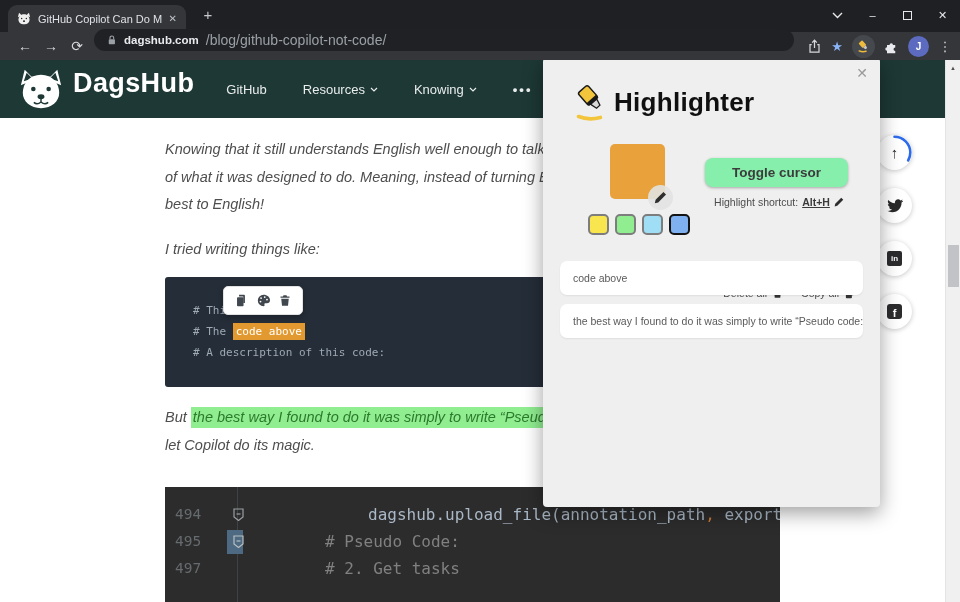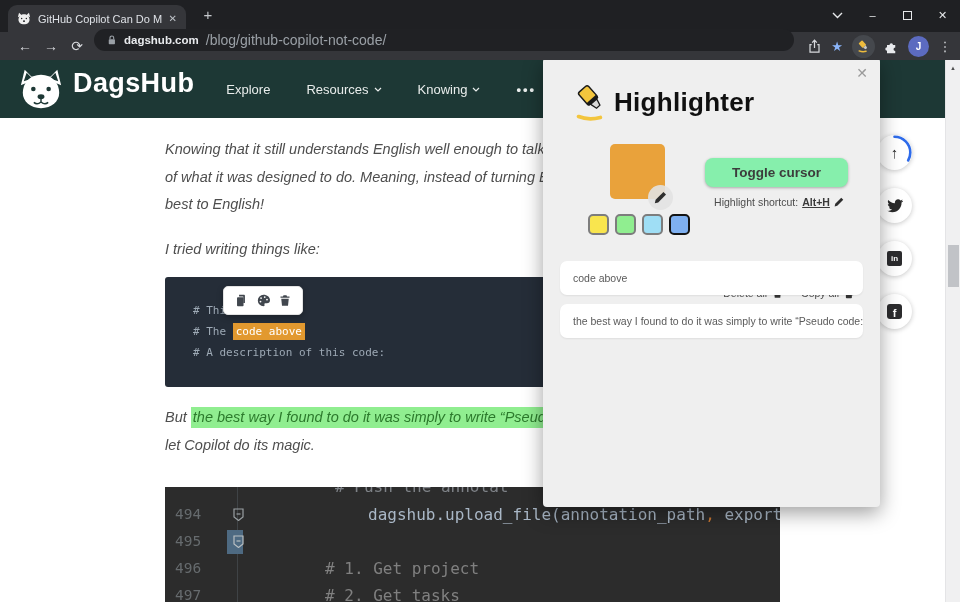--- a/index.html
+++ b/index.html
@@ -197,21 +197,21 @@
           <path d="M24 6 C12 6 5 15 5 25 C5 34 13 41 24 41 C35 41 43 34 43 25 C43 15 36 6 24 6 Z" fill="#fff"></path>
           <circle cx="16" cy="21" r="2.4" fill="#1d3835"></circle>
             <circle cx="32" cy="21" r="2.4" fill="#1d3835"></circle>
           <ellipse cx="24" cy="29" rx="3.6" ry="2.6" fill="#1d3835"></ellipse>
           <path d="M24 31 v3.5 M24 34.5 q-4 3.5 -7.5 .5 M24 34.5 q4 3.5 7.5 .5" stroke="#1d3835" stroke-width="1.5" fill="none"></path>
         </svg>
         <span class="brand-name">DagsHub</span>
       </div>
       <div class="nav-links">
         <span class="nav-item">
-            <span>Explore</span>
+            <span>GitHub</span>
           </span>
         <span class="nav-item">
             <span>Resources</span>
           <svg width="8" height="5" viewBox="0 0 8 5">
               <polyline points="1,1 4,4 7,1" fill="none" stroke="#e9edec" stroke-width="1.2"></polyline>
             </svg>
         </span>
         <span class="nav-item">
             <span>Knowing</span>
           <svg width="8" height="5" viewBox="0 0 8 5">
@@ -253,44 +253,40 @@
       </div>
     </div>
 
     <div class="para p3">
       <div><span class="plain">But </span><span class="hl-green">the best way I found to do it was simply to write “Pseudo</span></div>
       <div>let Copilot do its magic.</div>
     </div>
 
     <div class="code2">
       <div class="gutter-sep"></div>
-      <div class="c2-partial"># Push the annotat</div>
       <div class="c2-rows">
         <div class="c2-row">
           <span class="c2-num">494</span>
           <span class="c2-fold">
             <svg width="11" height="13" viewBox="0 0 11 13">
                 <path d="M1 1 h9 v8 l-4.5 3.5 L1 9 Z" fill="none" stroke="#9aa0a3" stroke-width="1.2"></path>
                 <line x1="3.5" y1="6" x2="7.5" y2="6" stroke="#9aa0a3" stroke-width="1.2"></line>
               </svg>
           </span>
           <span class="c2-code indent-a"><span>dagshub.upload_file(annotation_path</span><span class="comma">,</span><span> export_f</span></span>
         </div>
         <div class="c2-row">
           <span class="c2-num">495</span>
           <span class="c2-fold sel">
             <svg width="11" height="13" viewBox="0 0 11 13">
                 <path d="M1 1 h9 v8 l-4.5 3.5 L1 9 Z" fill="none" stroke="#b9bfc2" stroke-width="1.2"></path>
                 <line x1="3.5" y1="6" x2="7.5" y2="6" stroke="#b9bfc2" stroke-width="1.2"></line>
               </svg>
           </span>
-        </div>
-        <div class="c2-row">
-          <span class="c2-num">496</span>
-          <span class="c2-code indent-b cmt"># 1. Get project</span>
+          <span class="c2-code indent-b cmt"># Pseudo Code:</span>
         </div>
         <div class="c2-row">
           <span class="c2-num">497</span>
           <span class="c2-code indent-b cmt"># 2. Get tasks</span>
         </div>
       </div>
     </div>
 
     <div class="soc soc-arrow">
       <svg class="progress-ring" viewBox="0 0 35 35">

